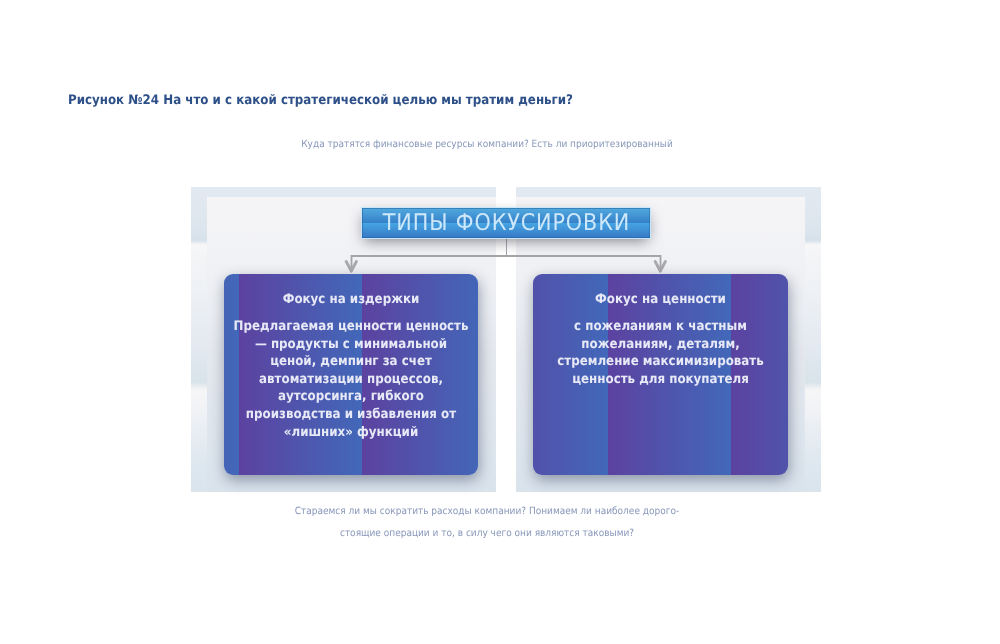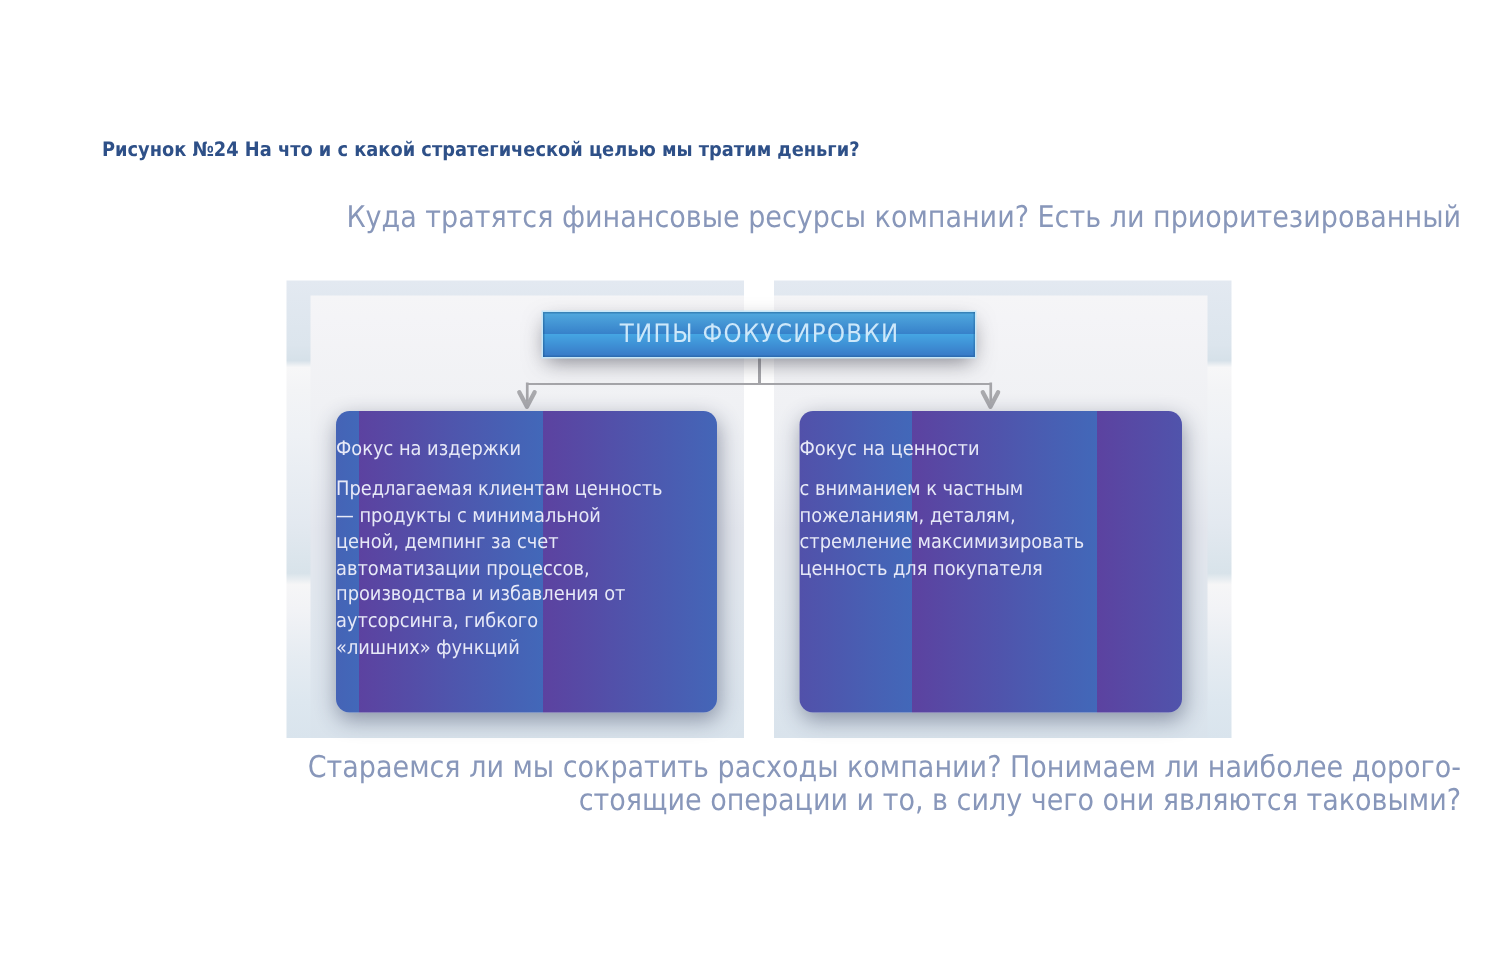--- a/index.html
+++ b/index.html
@@ -1,51 +1,51 @@
 <!DOCTYPE html>
 <html><head>
 <meta charset="utf-8">
 <style>
   html,body{margin:0;padding:0;}
   body{width:1000px;height:644px;background:#ffffff;font-family:"DejaVu Sans Condensed","DejaVu Sans",sans-serif;overflow:hidden;-webkit-font-smoothing:antialiased;text-rendering:geometricPrecision;}
   .slide{position:absolute;left:0;top:0;width:916px;height:644px;background:#fff;}
 
   .title{position:absolute;left:68px;top:93px;font-size:13.2px;font-weight:bold;color:#2e5088;white-space:nowrap;line-height:15px;}
 
-  .capt{position:absolute;left:0;width:974px;text-align:right;color:#8897ba;font-size:20px;line-height:21.5px;}
+  .capt{position:absolute;left:0;width:974px;text-align:center;color:#8897ba;font-size:10px;line-height:21.5px;}
   .capt div{white-space:nowrap;}
 
   
   .panel{position:absolute;left:191px;top:187px;width:630px;height:305px;}
   .phalf{position:absolute;top:0;height:305px;width:305px;
      background:linear-gradient(to bottom,#e3e9f1 0%,#dce5ed 14%,#d6e1e9 17.5%,#f7f7f8 19%,#f3f4f6 24%,#eef1f5 34%,#e3e9f0 53%,#d8e3ea 64%,#f6f6f7 66.5%,#f2f3f6 72%,#e6ecf2 82%,#dde7ef 92%,#d9e4ed 100%);}
   .phalfL{left:0;}
   .phalfR{left:325px;}
   .pinner{position:absolute;top:10px;width:289px;height:295px;
      background:linear-gradient(to bottom,#f5f5f7 0%,#f4f4f7 5%,#f0f1f4 24%,#eaedf2 40%,#e4e7ee 53%,#e1e7ee 68%,#dde5ed 85%,#d9e3ec 100%);}
   .pinnerL{left:16px;}
   .pinnerR{left:0px;}
 
   
   .banner{position:absolute;z-index:5;left:362px;top:208px;width:288px;height:30px;
      background:linear-gradient(to bottom,#51aadf 0%,#3680c9 50%,#45a5e2 50%,#3778c6 100%);
      box-shadow:0 0 0 1px rgba(198,232,250,0.95), 0 5px 14px -2px rgba(60,60,72,0.62), inset 1px 1px 0 rgba(25,85,140,0.45), inset -1px -1px 0 rgba(25,85,140,0.35);
-     color:#cde8fa;font-size:17px;display:flex;align-items:center;justify-content:center;letter-spacing:0.9px;text-indent:0.9px;font-weight:300;}
+     color:#cde8fa;font-size:23px;display:flex;align-items:center;justify-content:center;letter-spacing:0.9px;text-indent:0.9px;font-weight:300;}
 
   
   .conn{position:absolute;z-index:4;left:0;top:0;width:1000px;height:644px;pointer-events:none;}
 
   
   .card{position:absolute;z-index:6;top:274px;height:201px;border-radius:9px;
      box-shadow:1px 5px 14px rgba(42,52,82,0.45);overflow:hidden;}
   .cardL{left:224px;width:254px;
      background:repeating-linear-gradient(to right,#5c42a0 15px,#4268b9 138px);}
   .cardR{left:533px;width:255px;
      background:repeating-linear-gradient(to right,#5c42a0 -48px,#4268b9 75px);}
-  .ctxt{position:relative;z-index:2;text-align:left;color:#e7e9f7;}
+  .ctxt{position:relative;z-index:2;text-align:center;color:#e7e9f7;font-weight:bold;}
   .chead{font-size:13.2px;padding-top:18px;line-height:15px;}
   .cbody{font-size:13.2px;line-height:17.6px;padding-top:11px;white-space:nowrap;}
 </style>
 </head>
 <body>
 
 <div class="slide">
 
   <div class="title">Рисунок №24 На что и с какой стратегической целью мы тратим деньги?</div>
 
@@ -76,36 +76,36 @@
     <g stroke="#a9a9ad" stroke-width="2.9" fill="none" stroke-linecap="round" stroke-linejoin="round">
       <path d="M346.2 261.5 L351.3 271.2 L356.4 261.5"></path>
       <path d="M655.2 261.5 L660.3 271.2 L665.4 261.5"></path>
     </g>
   </svg>
 
   <div class="card cardL">
     <div class="ctxt">
       <div class="chead">Фокус на издержки</div>
       <div class="cbody">
-        <div>Предлагаемая клиентам ценность</div>
+        <div>Предлагаемая ценности ценность</div>
         <div>— продукты с минимальной</div>
         <div>ценой, демпинг за счет</div>
         <div>автоматизации процессов,</div>
+        <div>аутсорсинга, гибкого</div>
         <div>производства и избавления от</div>
-        <div>аутсорсинга, гибкого</div>
         <div>«лишних» функций</div>
       </div>
     </div>
   </div>
 
   <div class="card cardR">
     <div class="ctxt">
       <div class="chead">Фокус на ценности</div>
       <div class="cbody">
-        <div>с вниманием к частным</div>
+        <div>с пожеланиям к частным</div>
         <div>пожеланиям, деталям,</div>
         <div>стремление максимизировать</div>
         <div>ценность для покупателя</div>
       </div>
     </div>
   </div>
 
   <div class="capt" style="top:501px">
     <div>Стараемся ли мы сократить расходы компании? Понимаем ли наиболее дорого-</div>
     <div>стоящие операции и то, в силу чего они являются таковыми?</div>

